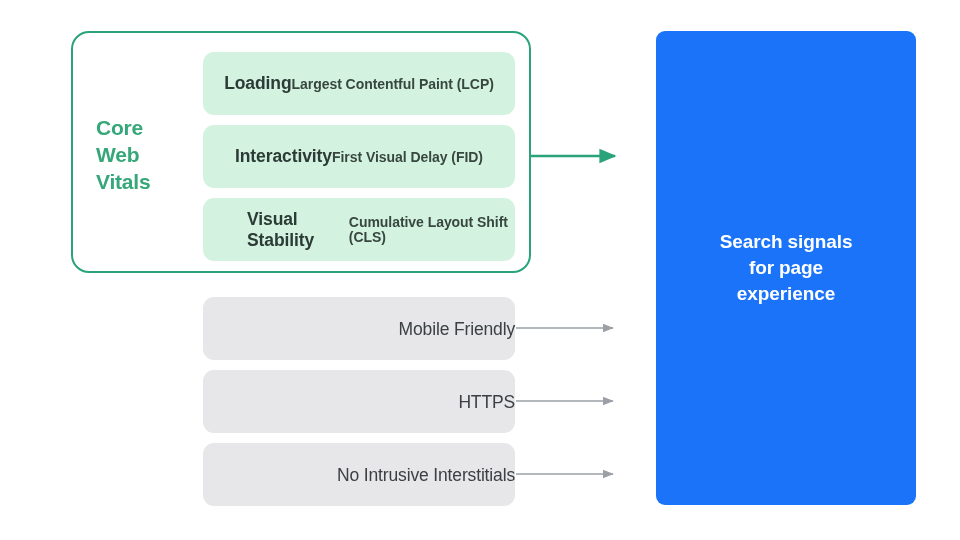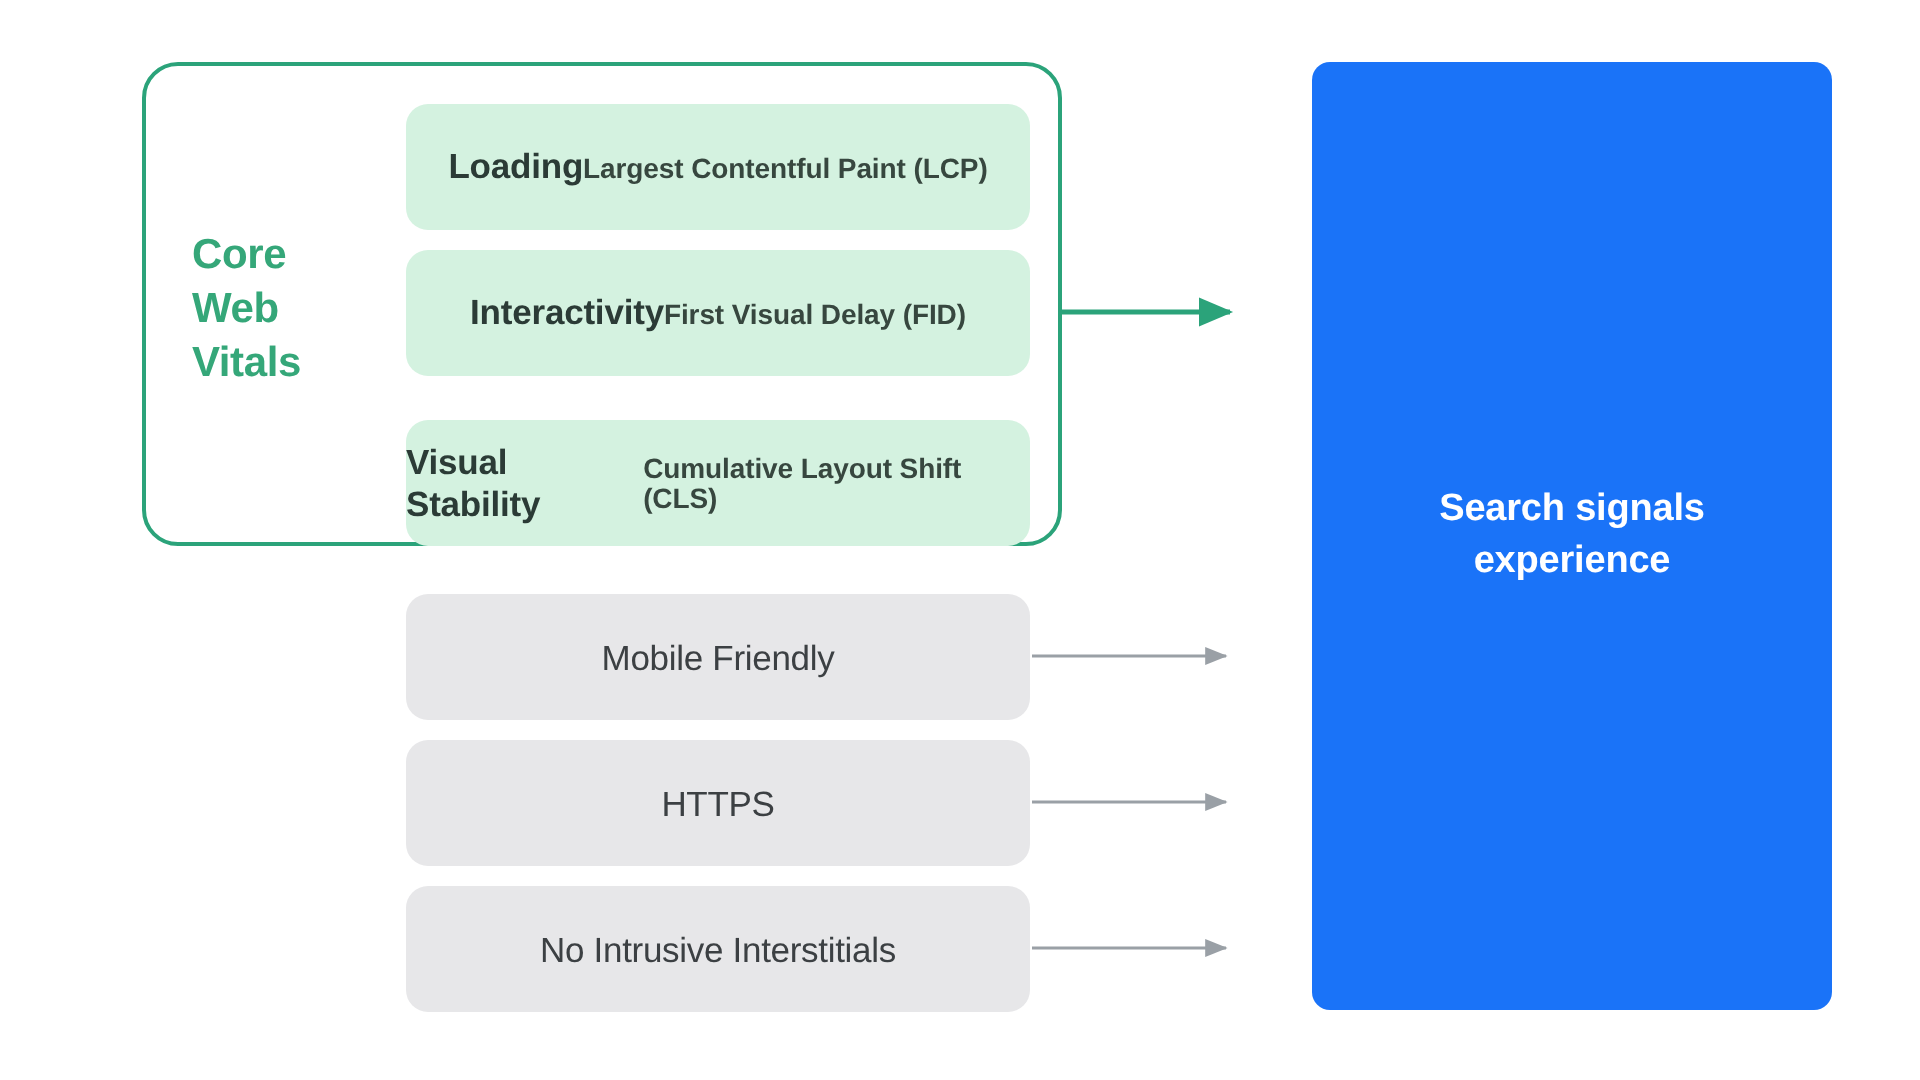--- a/index.html
+++ b/index.html
@@ -69,33 +69,33 @@
   .pill-sub {
     color: #37473f;
     font-size: 14px;
     font-weight: bold;
     line-height: 15px;
     margin-top: 1px;
     letter-spacing: -0.05px;
   }
   .pill-1 { top: 52px; }
   .pill-2 { top: 125px; }
-  .pill-3 { top: 210px; }
+  .pill-3 { top: 198px; padding-left: 44px; }
 
   
   .gbox {
     position: absolute;
     left: 203px;
     width: 312px;
     height: 63px;
     background: #e7e7e9;
     border-radius: 11px;
     display: flex;
     align-items: center;
-    justify-content: center;
+    justify-content: flex-end;
     box-sizing: border-box;
   }
   .gbox-label {
     color: #3c4043;
     font-size: 17.5px;
     font-weight: normal;
     line-height: 22px;
     letter-spacing: -0.15px;
   }
   .gbox-1 { top: 297px; }
@@ -191,17 +191,18 @@
     <line x1="516" y1="328" x2="613" y2="328" stroke="#9aa0a6" stroke-width="1.6" marker-end="url(#arrowhead-gray)"></line>
 
     <line x1="516" y1="401" x2="613" y2="401" stroke="#9aa0a6" stroke-width="1.6" marker-end="url(#arrowhead-gray)"></line>
 
     <line x1="516" y1="474" x2="613" y2="474" stroke="#9aa0a6" stroke-width="1.6" marker-end="url(#arrowhead-gray)"></line>
   </svg>
 
   <div class="blue-panel">
     <div class="blue-text">
       <span>Search signals</span>
+      <span>for page</span>
       <span>experience</span>
     </div>
   </div>
 
 </div>
 
 </body></html>

